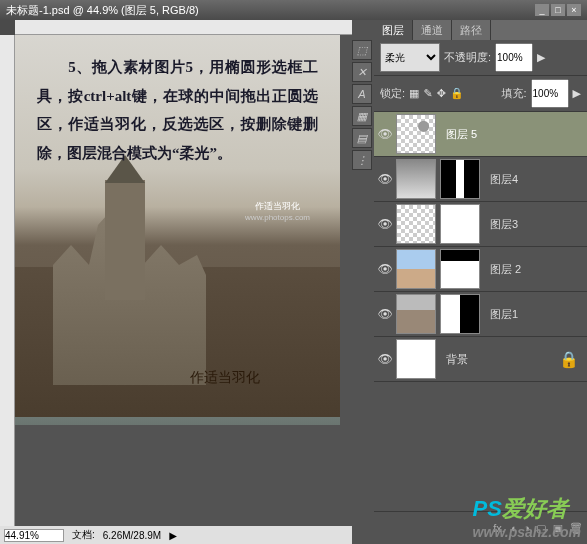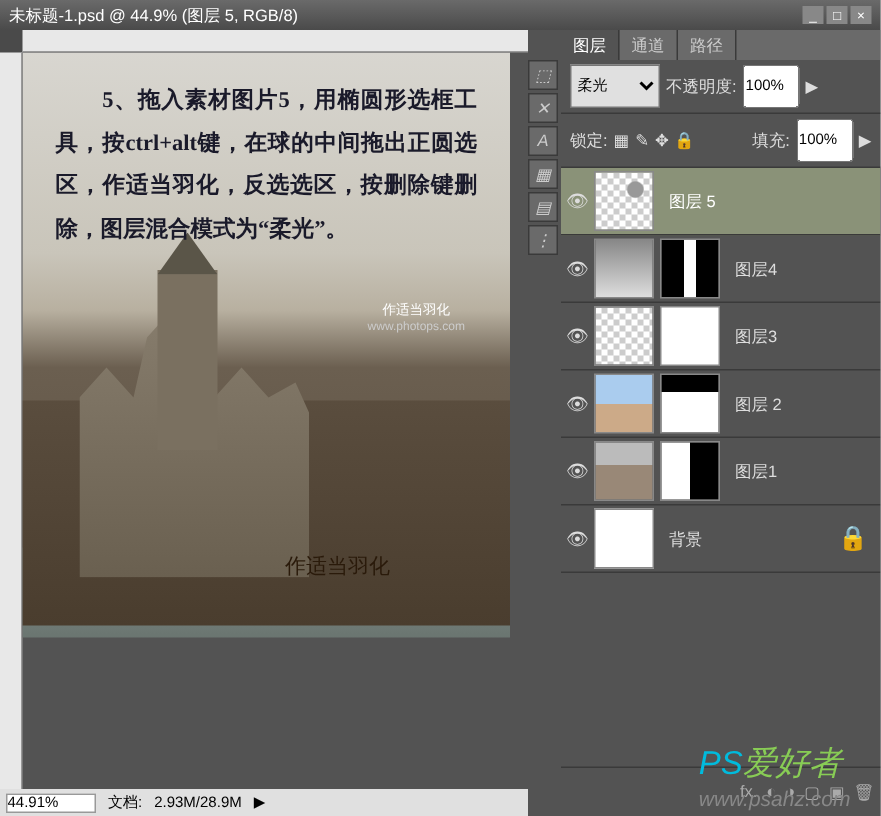--- a/index.html
+++ b/index.html
@@ -45,21 +45,21 @@
 .thumb.sky{background:linear-gradient(#888,#ddd)}
 .thumb.sea{background:linear-gradient(#ace 50%,#ca8 50%)}
 .thumb.cas{background:linear-gradient(#bbb 40%,#987 40%)}
 .thumb.moon{background:radial-gradient(circle at 70% 30%,#999 5px,transparent 6px),repeating-conic-gradient(#ccc 0 25%,#fff 0 50%) 0 0/8px 8px}
 .thumb.m2{background:linear-gradient(90deg,#000 40%,#fff 40% 60%,#000 60%)}
 .thumb.m3{background:linear-gradient(#000 30%,#fff 30%)}
 .thumb.m4{background:linear-gradient(90deg,#fff 50%,#000 50%)}
 .lname{color:#ddd;font-size:11px;margin-left:8px}
 .layer.sel .lname{color:#fff}
 .panel-foot{height:22px;background:#535353;border-top:1px solid #3a3a3a;display:flex;justify-content:flex-end;align-items:center;padding:16px 4px;gap:6px;font-size:11px;color:#aaa}
-.watermark{position:absolute;right:20px;bottom:4px;font-size:22px;font-weight:normal;font-style:italic}
+.watermark{position:absolute;right:6px;bottom:4px;font-size:22px;font-weight:bold;font-style:italic}
 .watermark .p{color:#0bd}.watermark .s{color:#8c5}.watermark .t{color:#888;font-size:14px}
 .stamp{position:absolute;bottom:30px;right:80px;color:#2a1a0a;font-size:14px;font-family:cursive}
 </style>
 </head>
 <body>
 
 <div class="titlebar">
   <span>未标题-1.psd @ 44.9% (图层 5, RGB/8)</span>
   <div class="controls">
     <span>_</span>
@@ -82,21 +82,21 @@
         <div class="logo">
           <div>作适当羽化</div>
           <div class="url">www.photops.com</div>
         </div>
         <div class="stamp">作适当羽化</div>
       </div>
     </div>
     <div class="status">
       <input value="44.91%" style="">
       <span>文档:</span>
-      <span>2.93M/28.9M</span>
+      <span>6.26M/28.9M</span>
       <span>▶</span>
     </div>
   </div>
 
   <div class="toolstrip">
     <div>⬚</div>
     <div>✕</div>
     <div>A</div>
     <div>▦</div>
     <div>▤</div>

